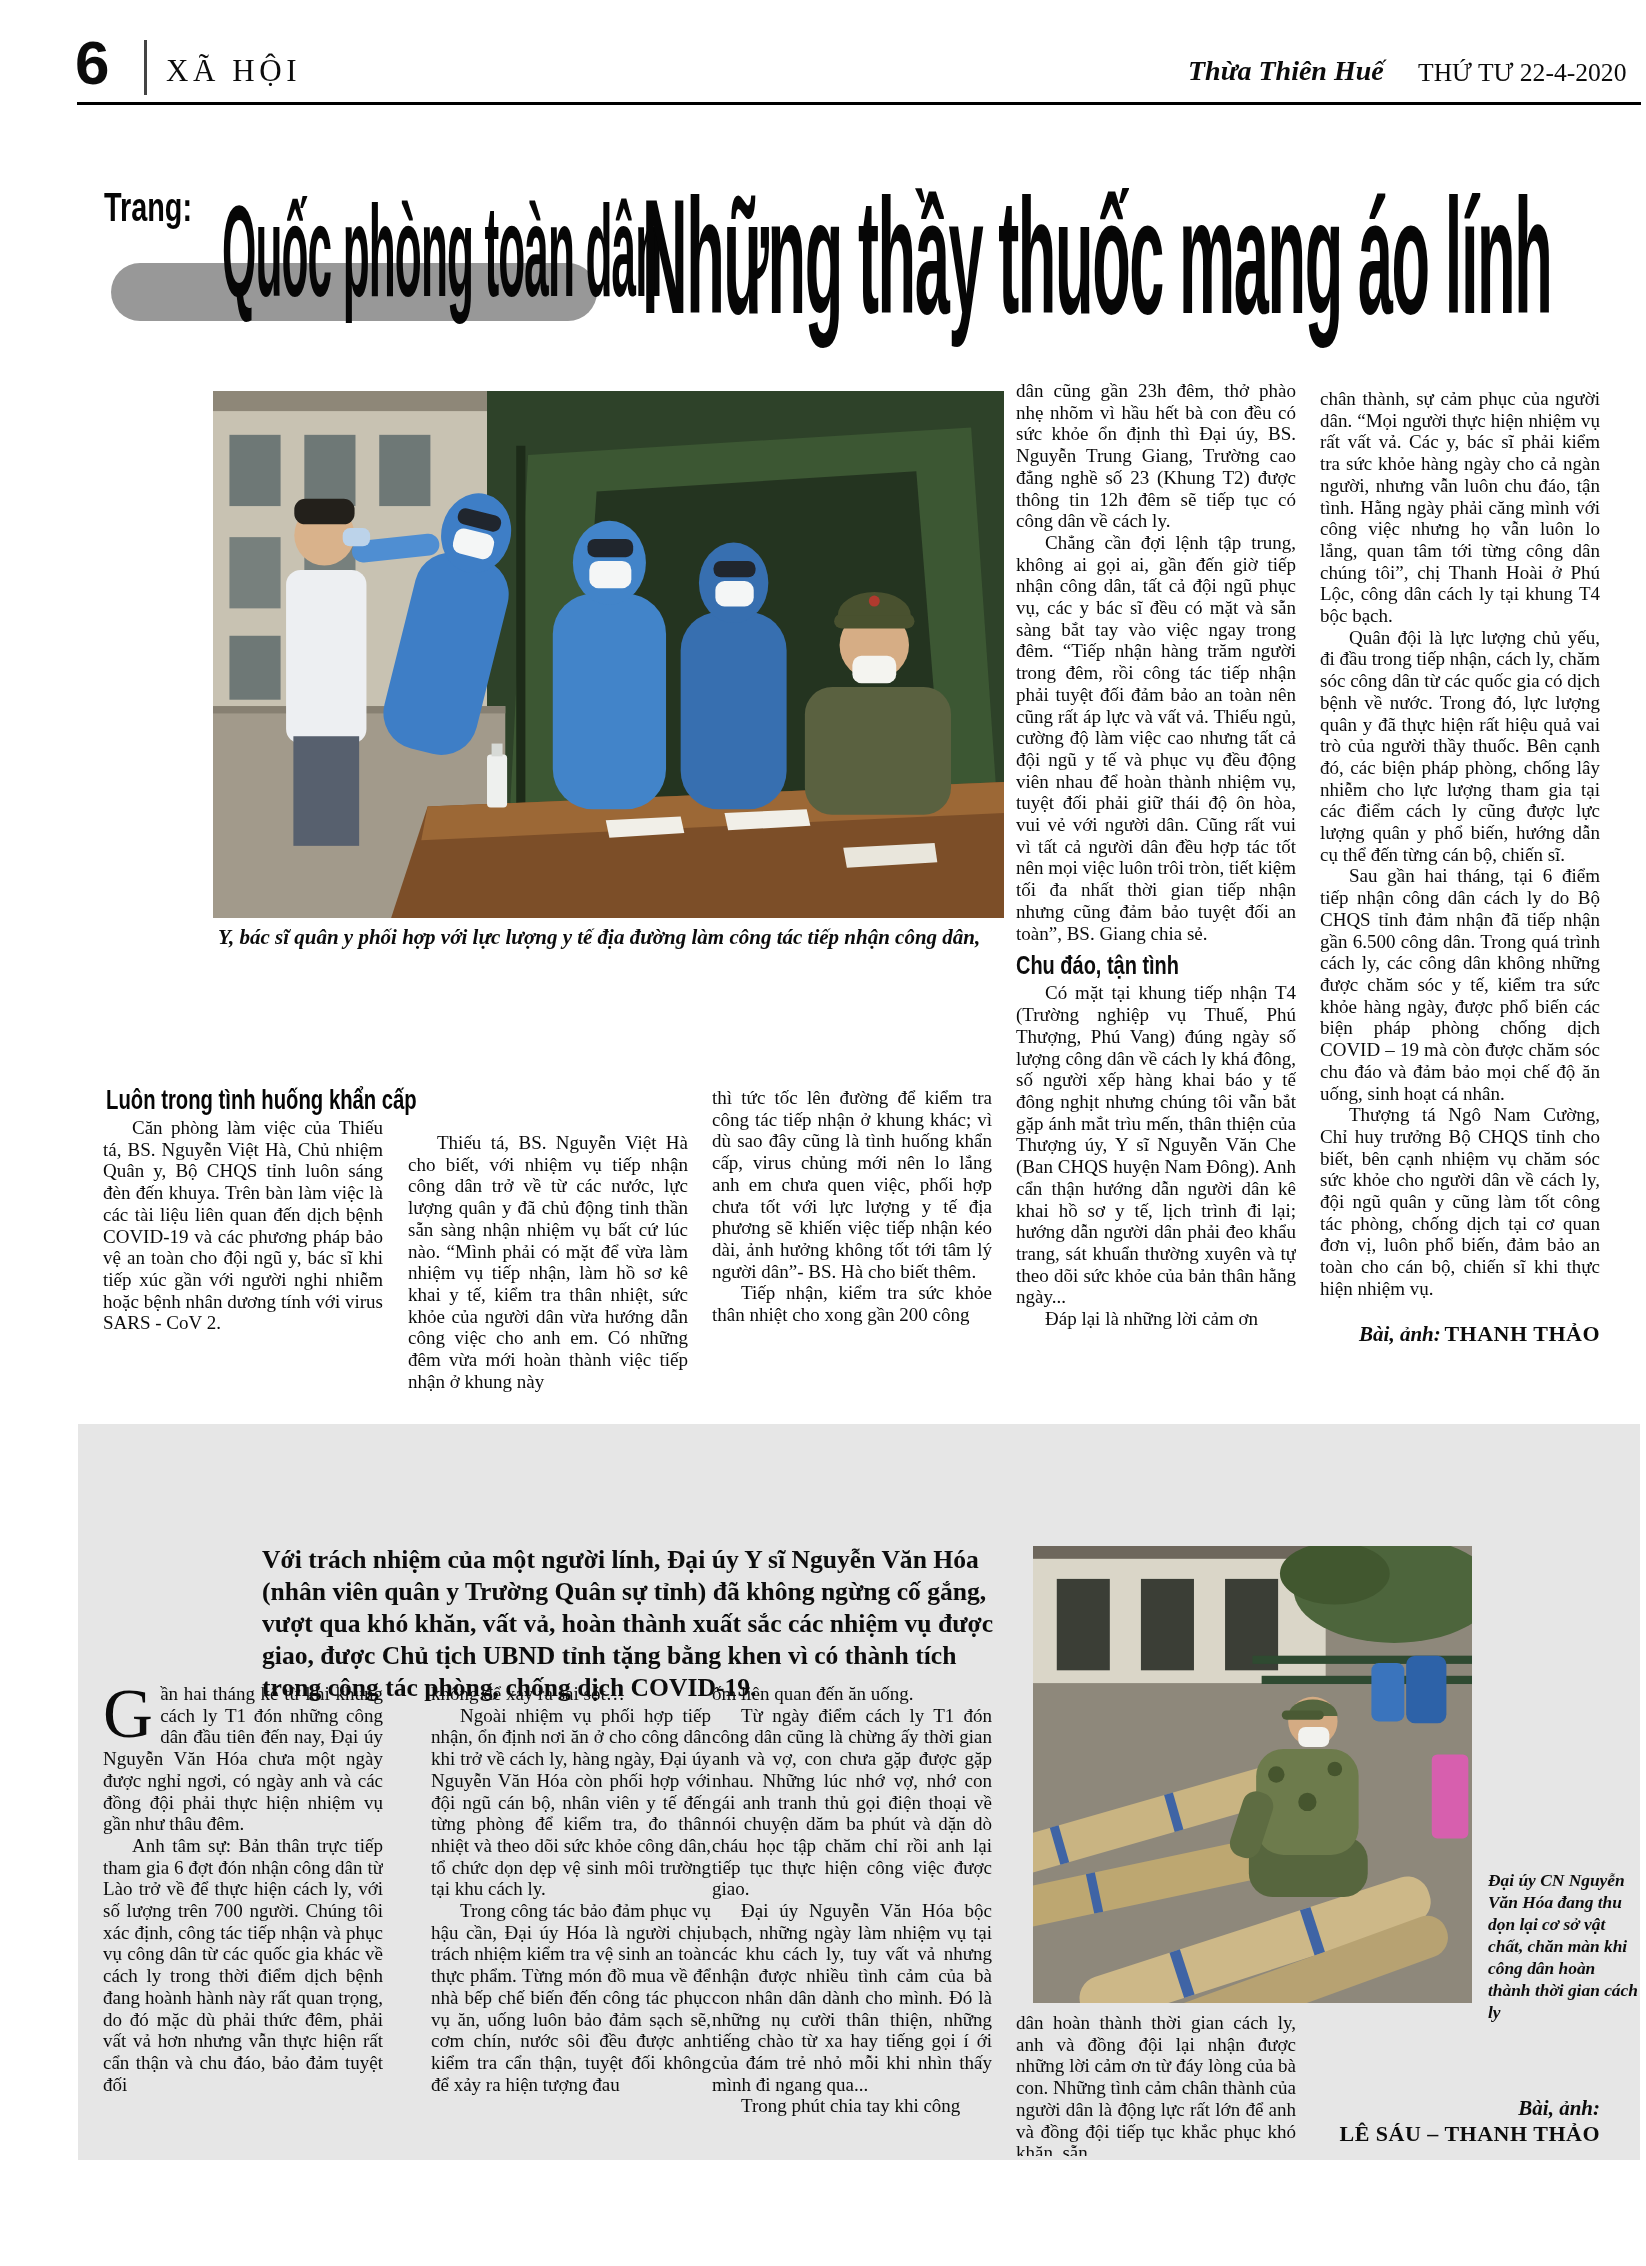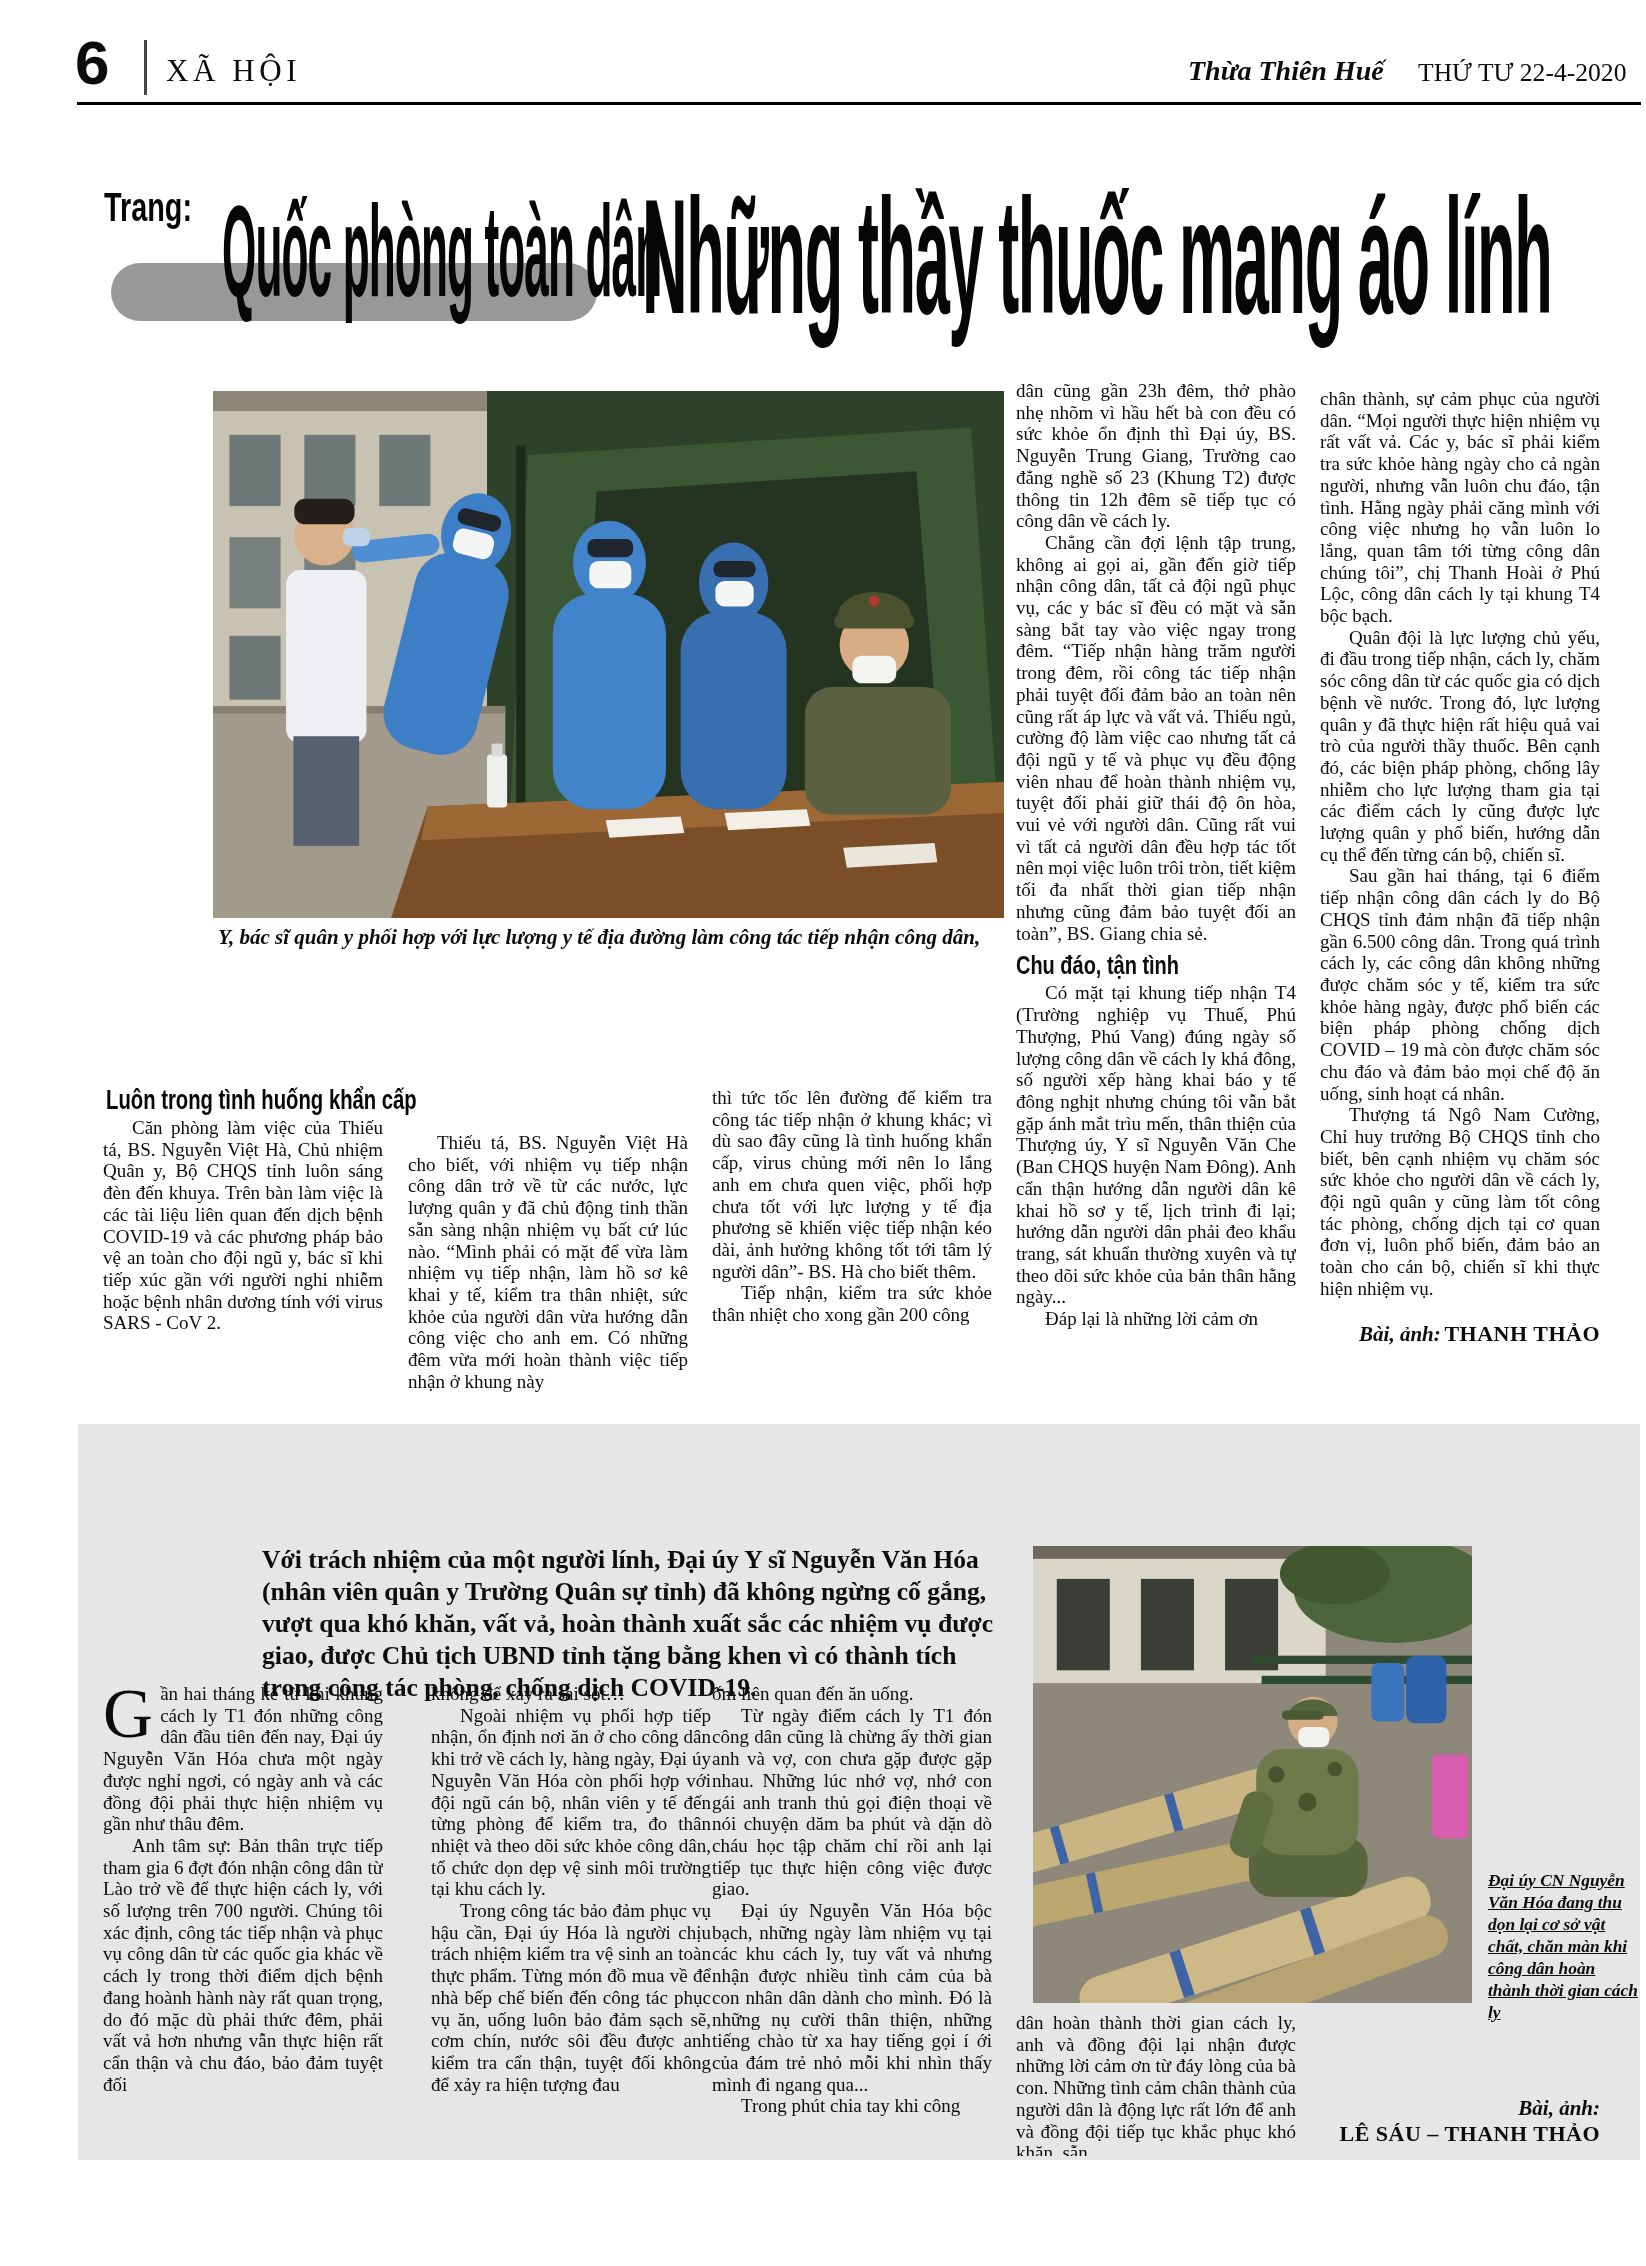--- a/index.html
+++ b/index.html
@@ -46,21 +46,21 @@
   #graybg{left:78px;top:1424px;width:1562px;height:736px;background:#e6e6e6;}
   #headline2{left:78px;top:1431px;width:1562px;text-align:center;font-family:"Liberation Sans",sans-serif;
         font-weight:bold;font-size:93px;line-height:102px;letter-spacing:-1.8px;color:#060606;}
   #headline2 span{display:inline-block;transform:scaleX(.93);transform-origin:50% 50%;white-space:nowrap;}
   #lead2{left:262px;top:1544px;width:757px;font-weight:bold;font-size:25.6px;line-height:32px;text-align:left;}
   #a2c1{left:103px;top:1683px;height:471px;}
   #a2c2{left:431px;top:1683px;height:471px;}
   #a2c3{left:712px;top:1683px;height:471px;}
   #a2c4{left:1016px;top:2012px;height:144px;}
   #a2c5{left:1320px;top:2012px;height:88px;}
-  #caption2{left:1488px;top:1869px;width:152px;font-weight:bold;font-style:italic;font-size:17.4px;line-height:22px;text-decoration:underline;}
+  #caption2{left:1488px;top:1869px;width:152px;font-weight:bold;font-style:italic;font-size:17.4px;line-height:22px;}
   #byline2{left:1320px;top:2096px;width:280px;text-align:right;}
   .dropcap{float:left;font-size:69px;line-height:55px;margin:3.7px 7.3px 0 0;font-family:"Liberation Serif",serif;}
 </style>
 </head>
 <body>
 
 <div id="page">
 
   <div class="abs" id="pgnum">6</div>
   <div class="abs" id="pgnum-rule"></div>

